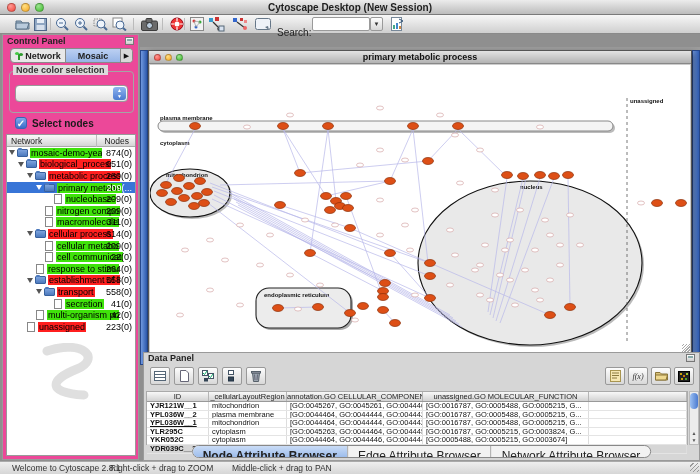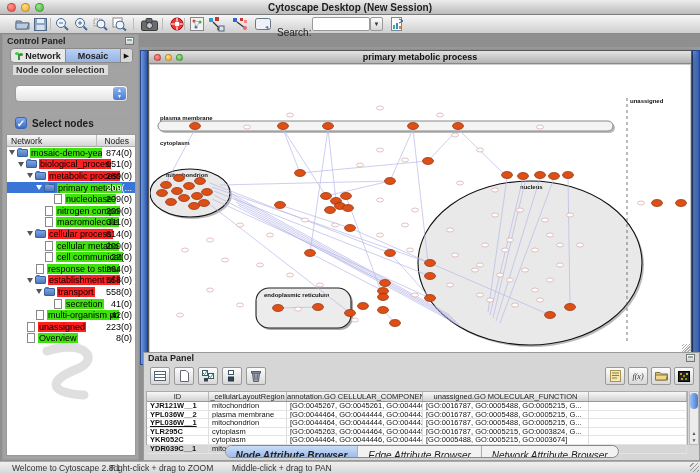--- a/index.html
+++ b/index.html
@@ -28,21 +28,21 @@
   .tsep { position:absolute; top:3px; width:1px; height:12px; background:#bbb; }
   #search-label { position:absolute; top:8px; left:277px; font-size:10px; color:#222; line-height:19px; }
   #search-field { position:absolute; top:2px; left:312px; width:58px; height:14px;
     border:1px solid #9a9a9a; border-radius:2px; background:#fff; font-size:9px; padding:0 3px; }
   #search-drop { position:absolute; top:2px; left:370px; width:13px; height:14px;
     background:linear-gradient(#fdfdfd,#d7d7d7); border:1px solid #9a9a9a; border-radius:2px;
     font-size:6px; color:#333; text-align:center; line-height:13px; }
 
   
   #control-panel { left:2px; top:34px; width:137px; height:426px;
-    background:#a3a3a3; border:1px solid #9a9a9a; }
+    background:#ec4899; border:1px solid #9a9a9a; }
   #cp-title { position:absolute; left:4px; top:1px; font-size:9px; font-weight:bold; color:#222; }
   .float-icon { position:absolute; width:9px; height:8px; border:1px solid #777;
     background:linear-gradient(#fff,#ccc); }
   .float-icon::after { content:""; position:absolute; left:1px; top:1px; width:5px; height:2px; background:#8aa; }
   #cp-tabs { position:absolute; left:7px; top:13px; width:123px; height:15px; display:flex;
     border:1px solid #8a8a8a; border-radius:4px; overflow:hidden; background:#e8e8e8; }
   .cp-tab { flex:1; font-size:9px; font-weight:bold; color:#222; text-align:center;
     line-height:14px; display:flex; align-items:center; justify-content:center; gap:2px; }
   .cp-tab.active { background:linear-gradient(#bcd0f2,#95b4e6); border-left:1px solid #8a8a8a;text-align:center; }
   #cp-tab-overflow { width:12px; flex:none; border-left:1px solid #8a8a8a; font-size:7px;
@@ -132,22 +132,22 @@
     border-right:1px solid #ddd; white-space:nowrap; overflow:hidden; flex:none; }
   .dp-cell.id { font-weight:bold; }
   #dp-vscroll { position:absolute; left:545px; top:38px; width:10px; height:54px;
     background:#ececec; border:1px solid #bbb; }
   #dp-vthumb { position:absolute; left:0px; top:1px; width:8px; height:16px; border-radius:4px;
     background:linear-gradient(90deg,#9cc0f2,#4a7ad0); }
   .scroll-arrow { position:absolute; left:0; width:8px; font-size:5px; line-height:6px;
     text-align:center; color:#555; }
   #dp-tabs { position:absolute; left:50%; transform:translateX(-50%); bottom:2px; display:flex;
     border:1px solid #888; border-radius:8px; overflow:hidden; background:#f2f2f2; height:13px; }
-  .dp-tab { font-size:10px; color:#222; line-height:12px; padding:4px 10px; border-left:1px solid #aaa;
-    white-space:nowrap;font-style:italic; }
+  .dp-tab { font-size:12px; color:#222; line-height:12px; padding:4px 10px; border-left:1px solid #aaa;
+    white-space:nowrap; }
   .dp-tab:first-child { border-left:none; }
   .dp-tab.active { background:linear-gradient(#cadcf6,#9dbdec); font-weight:bold; }
 
   
   #status-bar { left:0; top:461px; width:700px; height:13px;
     background:linear-gradient(#efefef,#d6d6d6); border-top:1px solid #aaa; font-size:8.5px; color:#333; }
   #status-bar span { position:absolute; top:1px; }
   #grip { position:absolute; right:1px; top:2px; width:9px; height:9px;
     background:repeating-linear-gradient(135deg,transparent 0 2px,#999 2px 3px); }
 
@@ -406,27 +406,20 @@
           <span class="ic-page"></span>
           <span class="tlab g">multi-organism pro</span>
           <span class="tcnt">42(0)</span>
         </div>
         <div class="trow">
           <span class="ind" style="width: 11px;"></span>
           <span class="tri hid"></span>
           <span class="ic-page"></span>
           <span class="tlab r">unassigned</span>
           <span class="tcnt">223(0)</span>
-        </div>
-        <div class="trow">
-          <span class="ind" style="width: 11px;"></span>
-          <span class="tri hid"></span>
-          <span class="ic-page"></span>
-          <span class="tlab g">Overview</span>
-          <span class="tcnt">8(0)</span>
         </div>
       </div>
     <svg id="swoosh" width="80" height="62">
       <path d="M18,8 C55,-4 72,16 48,26 C20,37 18,50 55,52" fill="none" stroke="#dadada" stroke-width="9" stroke-linecap="round"></path>
     </svg>
   </div>
 </div>
 
 <div class="abs" id="net-area">
   <div class="sliver" style="left:0px"></div>

